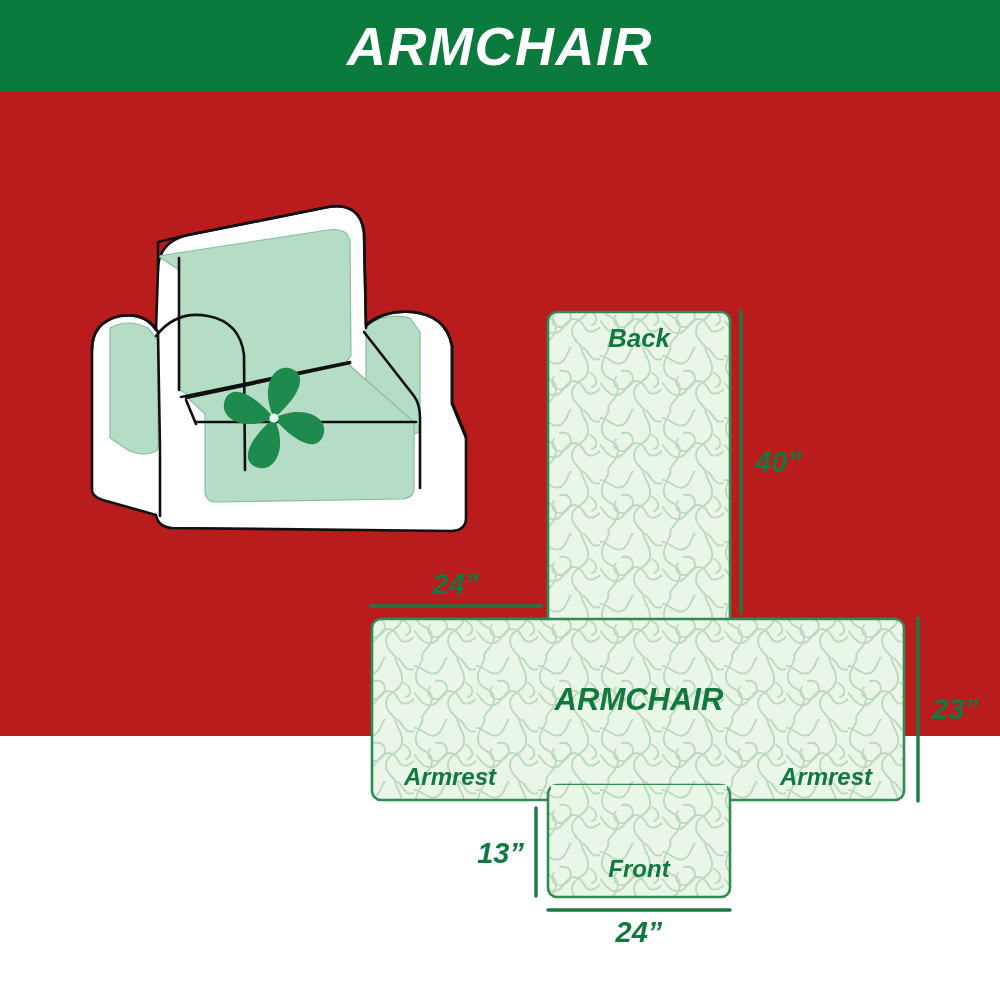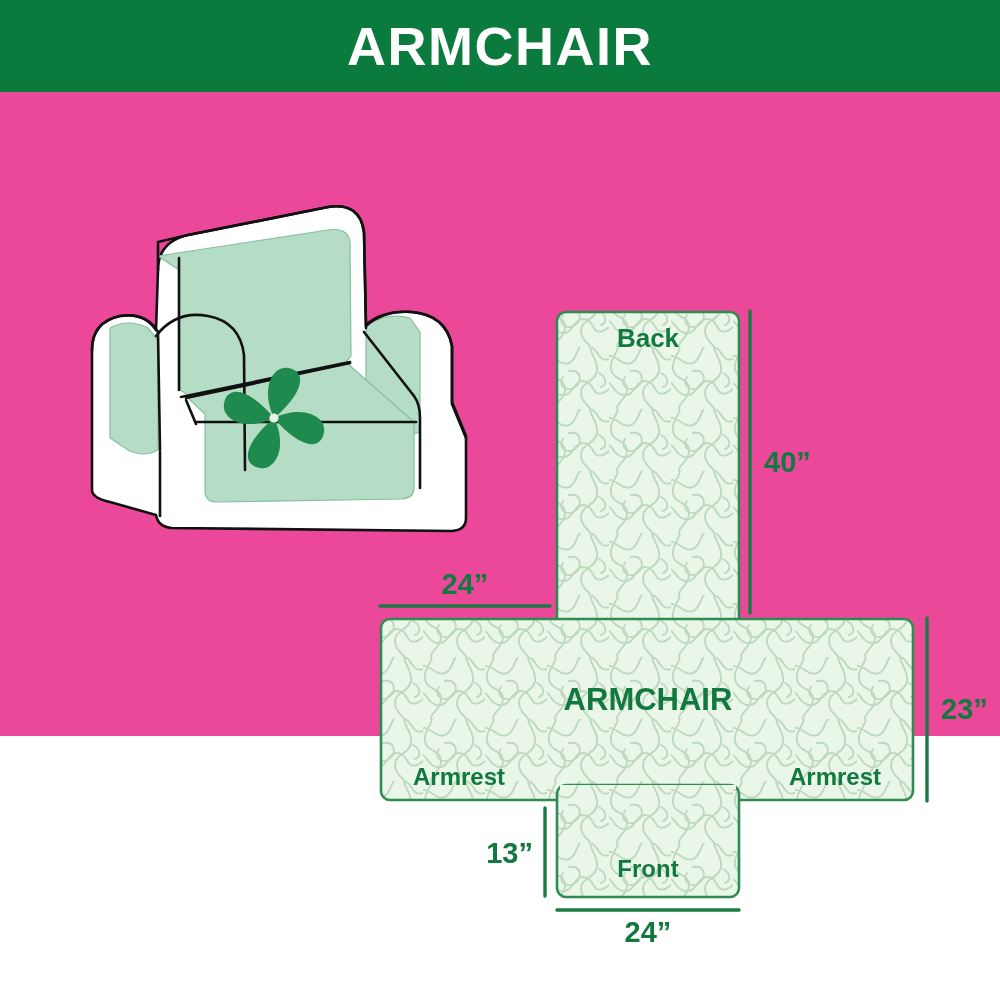--- a/index.html
+++ b/index.html
@@ -12,21 +12,22 @@
     width: 1000px;
     height: 1000px;
     overflow: hidden;
     font-family: "Liberation Sans", sans-serif;
     position: relative;
   }
   #page {
     position: relative;
     width: 1000px;
     height: 736px;
-    background: #ec4899;
+    background: #b91c1c;
+    font-style: italic;
   }
 
   
   .header-band {
     position: absolute;
     left: 0;
     top: 0;
     width: 1000px;
     height: 92px;
     background: #0a7a3d;
@@ -50,21 +51,21 @@
     position: absolute;
     left: 48px;
     top: 150px;
     width: 460px;
     height: 400px;
   }
 
   
   .cover-diagram {
     position: absolute;
-    left: 361px;
+    left: 352px;
     top: 285px;
     width: 640px;
     height: 680px;
   }
 
   .dim-text {
     fill: #11793f;
     font-family: "Liberation Sans", sans-serif;
     font-weight: bold;
   }

